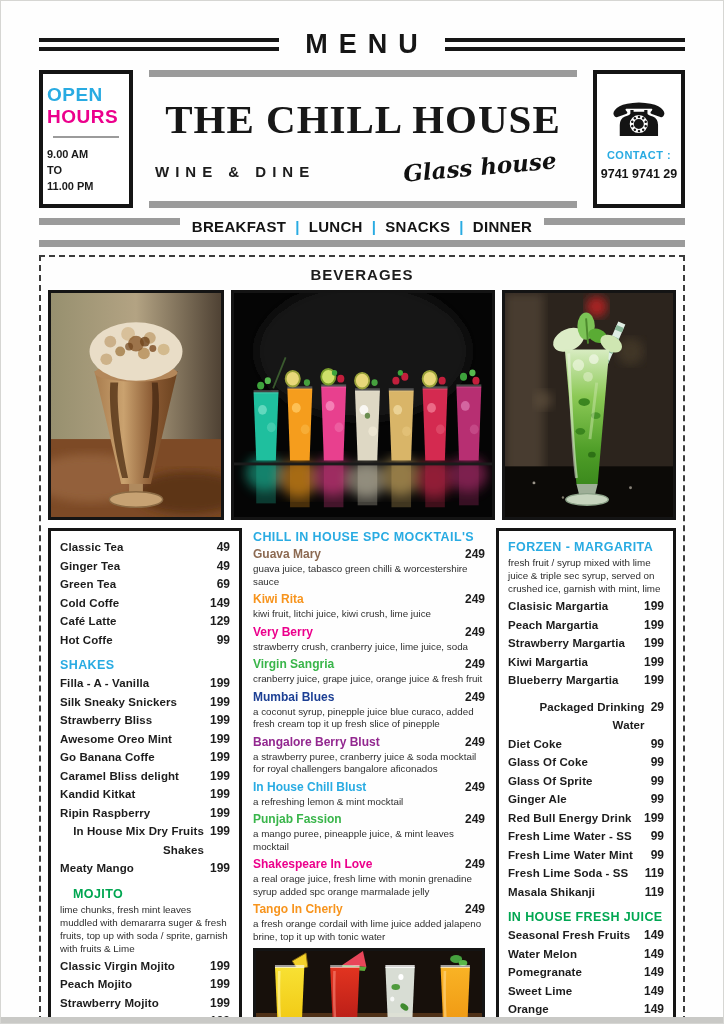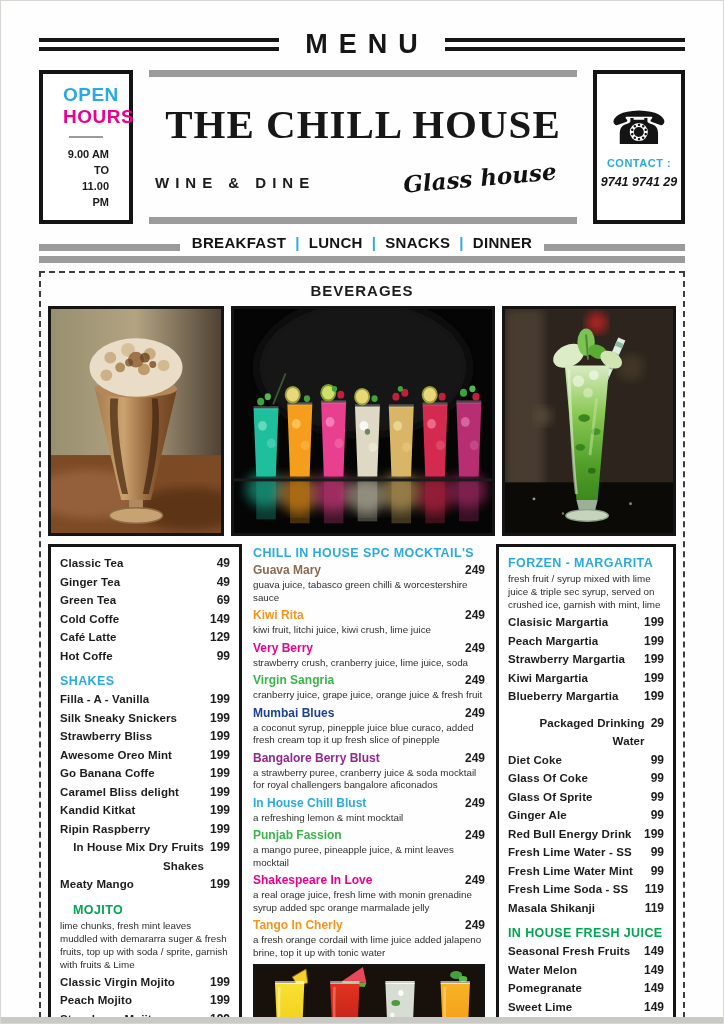--- a/index.html
+++ b/index.html
@@ -10,37 +10,37 @@
     background:#fefefe; border:1px solid #d6d6d3; overflow:hidden;
     padding:24px 38px 0 38px;
   }
   
   .menu-banner { display:flex; align-items:center; margin:4px 0 10px; }
   .dbl-lines { flex:1; display:flex; flex-direction:column; gap:5px; }
   .dbl-lines span { display:block; height:4px; background:#161616; }
   .menu-word { font-size:27px; font-weight:800; letter-spacing:11px; color:#161616; margin:0 16px 0 26px; }
   
   .head-band { display:grid; grid-template-columns:94px 1fr 92px; gap:14px; align-items:stretch; }
-  .hours-box { border:4px solid #141414; background:#fff; padding:10px 20px; text-align:right; }
+  .hours-box { border:4px solid #141414; background:#fff; padding:10px 4px; text-align:left; }
   .hours-open { font-size:19px; font-weight:800; letter-spacing:.5px; }
   .hours-hours { font-size:19px; font-weight:800; letter-spacing:.5px; }
   .hours-div { height:2px; background:#9b9b9b; margin:8px 6px; border-top:1px solid #9b9b9b; }
   .hours-time { font-size:11px; font-weight:800; line-height:16px; color:#1a1a1a; }
   .brand-col { display:flex; flex-direction:column; justify-content:space-between; padding:0 2px; }
   .gray-bar { height:7px; background:#9b9b9b; }
   .brand-name { text-align:center; font-family:"Liberation Serif", serif; font-weight:900; font-size:41px; letter-spacing:1px; color:#171717; line-height:46px; margin-top:8px; }
   .brand-row { display:flex; justify-content:space-between; align-items:flex-end; padding:0 6px 10px 6px; }
   .brand-tagline { font-size:15px; font-weight:700; letter-spacing:6px; color:#1c1c1c; }
   .brand-script { font-family:"DejaVu Serif", serif; font-style:italic; font-weight:700; font-size:23px; color:#111; transform:rotate(-5deg); margin-right:14px; }
   .contact-box { border:4px solid #141414; background:#fff; padding:12px 2px; text-align:center; display:flex; flex-direction:column; align-items:center; justify-content:center; gap:6px; }
   .phone-glyph { font-size:46px; line-height:46px; color:#141414; }
   .contact-label { font-size:11px; font-weight:800; letter-spacing:.5px; }
-  .contact-phone { font-size:12.5px; font-weight:800; color:#151515;font-style:italic; }
+  .contact-phone { font-size:12.5px; font-weight:800; color:#151515; }
   
-  .meal-row { display:flex; align-items:flex-end; margin:10px 0 5px; }
+  .meal-row { display:flex; align-items:flex-start; margin:10px 0 5px; }
   .meal-row .gray-bar { flex:1; }
   .meal-types { display:flex; align-items:center; margin:0 12px; font-size:15px; font-weight:800; color:#141414; letter-spacing:.3px; white-space:nowrap; }
   .full-bar { height:7px; background:#9b9b9b; margin:2px 0 8px; }
   
   .dashed-box { border:2px dashed #3c3c3c; padding:7px 7px 8px; }
   .bev-title { text-align:center; font-size:15px; font-weight:800; letter-spacing:1px; color:#1d1d1d; margin:2px 0 7px; }
   .photos { display:flex; gap:7px; }
   .photo-frame { border:3px solid #141414; background:#000; height:230px; overflow:hidden; }
   .photo-frame svg { display:block; width:100%; height:100%; }
   .ph-left { width:176px; }

